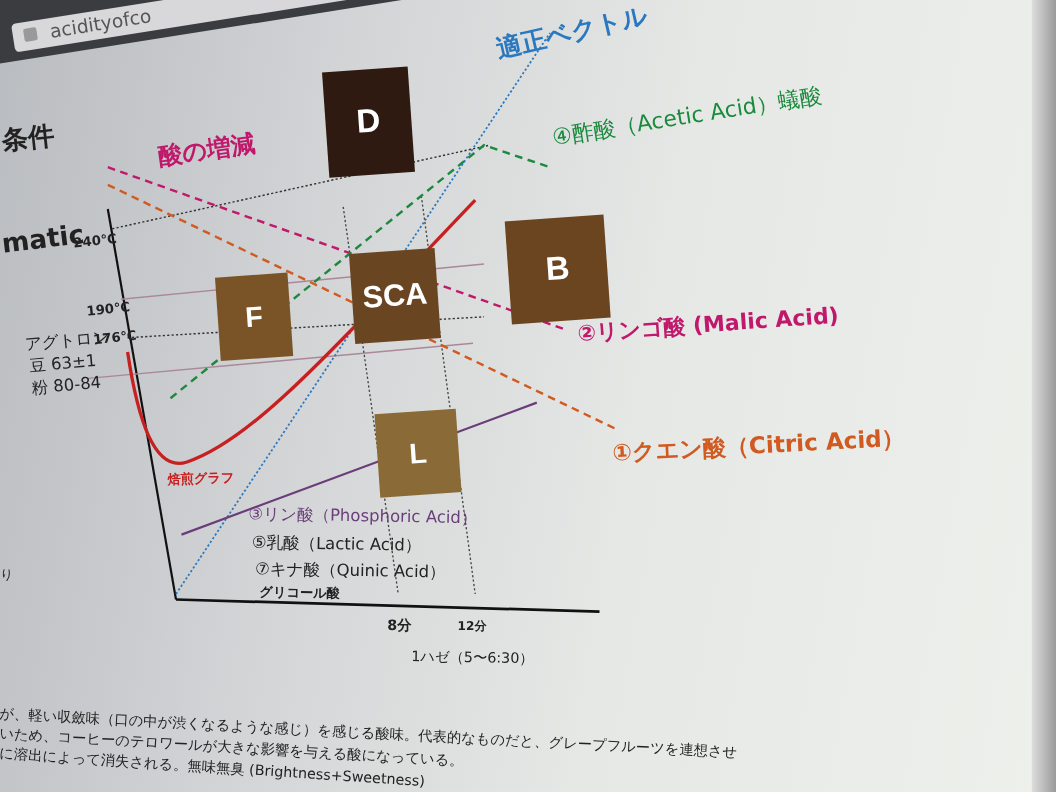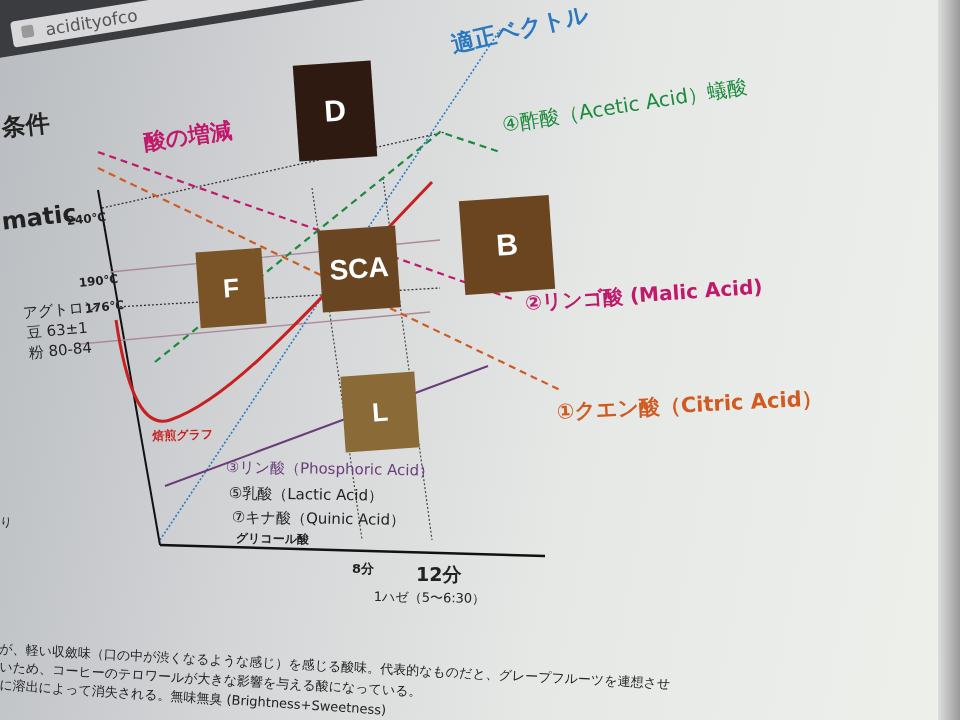--- a/index.html
+++ b/index.html
@@ -84,21 +84,21 @@
   <div class="lbl" style="left:500px;top:112px;font-size:20px;color:#1a8a3c;transform:rotate(-9deg);">④酢酸（Acetic Acid）蟻酸</div>
   <div class="lbl" style="left:524px;top:290px;font-size:20px;font-weight:bold;color:#c0186a;transform:rotate(-4deg);">②リンゴ酸 (Malic Acid)</div>
   <div class="lbl" style="left:556px;top:398px;font-size:21px;font-weight:bold;color:#d05a20;transform:rotate(-3deg);">①クエン酸（Citric Acid）</div>
   <div class="lbl" style="left:152px;top:428px;font-size:12px;font-weight:bold;color:#c82020;transform:rotate(-2deg);">焙煎グラフ</div>
   <div class="lbl" style="left:226px;top:458px;font-size:15px;color:#6a3d7a;transform:rotate(1deg);">③リン酸（Phosphoric Acid）</div>
   <div class="lbl" style="left:229px;top:484px;font-size:15px;color:#222;transform:rotate(1deg);">⑤乳酸（Lactic Acid）</div>
   <div class="lbl" style="left:232px;top:508px;font-size:15px;color:#222;transform:rotate(1deg);">⑦キナ酸（Quinic Acid）</div>
   <div class="lbl" style="left:236px;top:530px;font-size:12px;font-weight:bold;color:#222;transform:rotate(1deg);">グリコール酸</div>
 
   <div class="lbl" style="left:352px;top:560px;font-size:13px;font-weight:bold;color:#222;text-align:center;">8分</div>
-  <div class="lbl" style="left:416px;top:562px;font-size:19px;font-weight:bold;color:#222;">12分</div>
+  <div class="lbl" style="left:416px;top:562px;font-size:11px;font-weight:bold;color:#222;">12分</div>
   <div class="lbl" style="left:374px;top:588px;font-size:13px;color:#222;transform:rotate(1deg);">1ハゼ（5〜6:30）</div>
 
   <div class="lbl" style="left:0px;top:514px;font-size:12px;color:#222;">り</div>
 
   <div class="para" style="top:640px;transform:rotate(3deg);">が、軽い収斂味（口の中が渋くなるような感じ）を感じる酸味。代表的なものだと、グレープフルーツを連想させ</div>
   <div class="para" style="top:658px;transform:rotate(3.4deg);">いため、コーヒーのテロワールが大きな影響を与える酸になっている。</div>
   <div class="para" style="top:676px;transform:rotate(3.8deg);">に溶出によって消失される。無味無臭 (Brightness+Sweetness)</div>
 
   <div class="rightedge"></div>
 </div>

